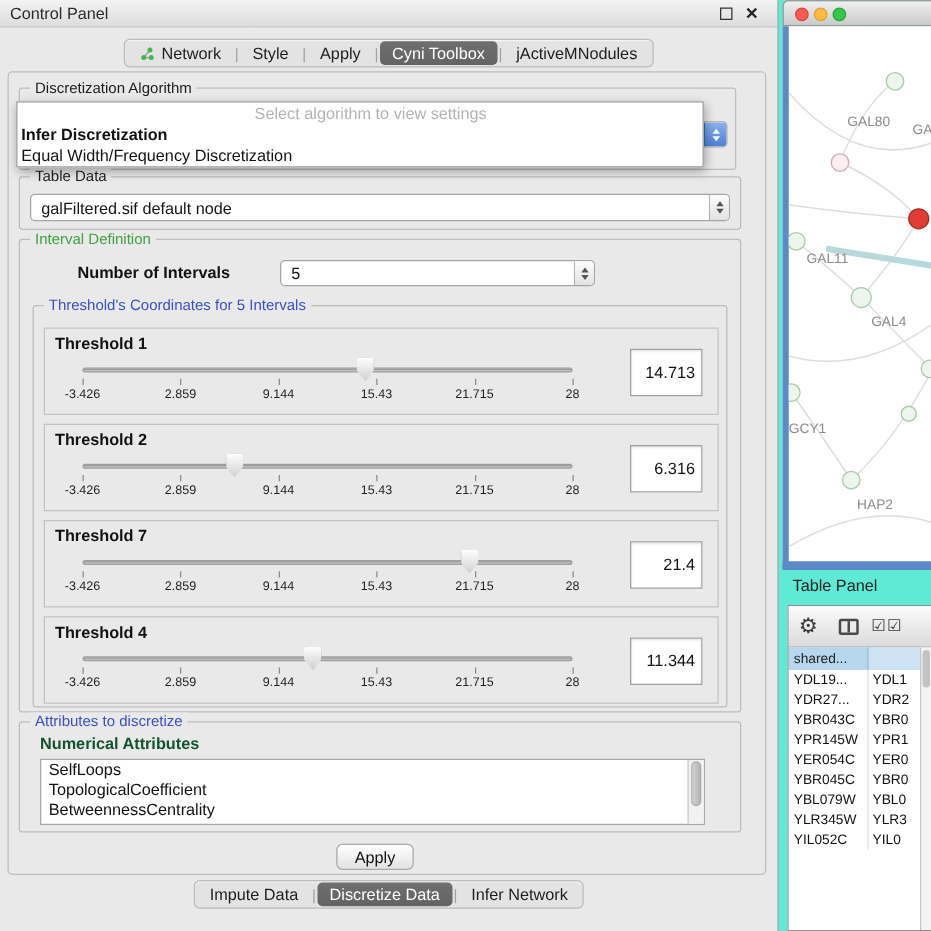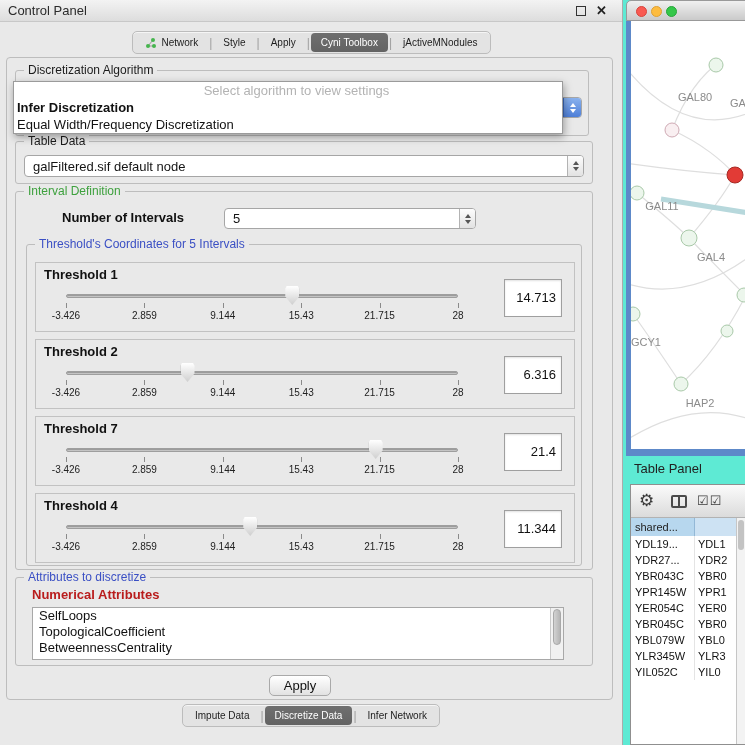--- a/index.html
+++ b/index.html
@@ -12,21 +12,21 @@
                  background:linear-gradient(#f3f3f3,#dddddd); border-bottom:1px solid #c8c8c8; }
   .cp-title { position:absolute; left:8px; top:3px; font-size:13px; color:#2b2b2b; }
   .float-icon { position:absolute; right:36px; top:6px; width:10px; height:10px; border:1.5px solid #333; background:transparent; }
   .close-icon { position:absolute; right:15px; top:3px; font-size:13px; font-weight:bold; color:#222; cursor:default; }
 
   .tabbar { position:absolute; left:0; width:622px; display:flex; justify-content:center; }
   .tabbar.top { top:31px; }
   .tabbar.bottom { top:704px; }
   .tabbar-inner { display:flex; align-items:center; background:#e3e3e3; border:1px solid #bcbcbc;
                   border-radius:5px; height:23px; padding:0 2px; box-shadow:inset 0 1px 0 #f5f5f5; }
-  .tab { font-size:10px; color:#1d1d1d; padding:0 10px; height:19px; line-height:19px; border-radius:4px;
+  .tab { font-size:13px; color:#1d1d1d; padding:0 10px; height:19px; line-height:19px; border-radius:4px;
          display:flex; align-items:center; gap:5px; white-space:nowrap;text-align:center; }
   .tab.selected { background:linear-gradient(var(--selected-tab,#7c7c7c),#636363); color:#fff; }
   .tab-sep { color:#9f9f9f; font-size:12px; padding:0 1px; }
   .net-icon { display:inline-flex; }
 
   .main-panel { position:absolute; left:6px; top:57px; width:607px; height:643px;
                 border:1px solid #bdbdbd; border-radius:4px; background:#e9e9e9; }
 
   .group { position:absolute; border:1px solid #bdbdbd; border-radius:3px; }
   .group-title { position:absolute; top:-8px; left:8px; background:#e9e9e9; padding:0 4px;
@@ -74,21 +74,21 @@
   .track { position:absolute; left:0; right:0; top:9px; height:4px; background:#c9c9c9;
            border:1px solid #9e9e9e; border-radius:2px; box-shadow:inset 0 1px 1px rgba(0,0,0,.25); }
   .tick { position:absolute; top:18px; width:1px; height:5px; background:#8a8a8a; }
   .tick-label { position:absolute; top:25px; transform:translateX(-50%); font-size:10px; color:#222; white-space:nowrap; }
   .thumb { position:absolute; top:1px; width:14px; height:19px; margin-left:-7px;
            background:linear-gradient(#ffffff,#cfcfcf);
            clip-path:polygon(10% 0,90% 0,100% 14%,100% 55%,50% 100%,0 55%,0 14%);
            filter:drop-shadow(0 0 1px #808080); }
 
   .attr-group { left:8px; top:519px; width:578px; height:89px; }
-  .attr-label { position:absolute; left:16px; top:9px; font-size:13px; font-weight:bold; color:#b91c1c; }
+  .attr-label { position:absolute; left:16px; top:9px; font-size:13px; font-weight:bold; color:#14532d; }
   .attr-list { position:absolute; left:16px; top:29px; width:532px; height:53px; background:#fff;
                border:1px solid #a8a8a8; overflow:hidden; }
   .list-item { font-size:13px; line-height:16px; padding-left:6px; color:#111; white-space:nowrap; }
   .list-scrollbar { position:absolute; right:0; top:0; bottom:0; width:13px; background:#f1f1f1; border-left:1px solid #c9c9c9; }
   .list-thumb { position:absolute; top:1px; left:2px; width:8px; height:36px;
                 background:linear-gradient(90deg,#d2d2d2,#b5b5b5); border:1px solid #a8a8a8; border-radius:5px; }
 
   .apply-btn { position:absolute; left:262px; top:617px; width:62px; height:21px;
                background:linear-gradient(#ffffff,#e2e2e2); border:1px solid #a9a9a9; border-radius:5px;
                font-size:13px; text-align:center; line-height:19px; color:#111; }

